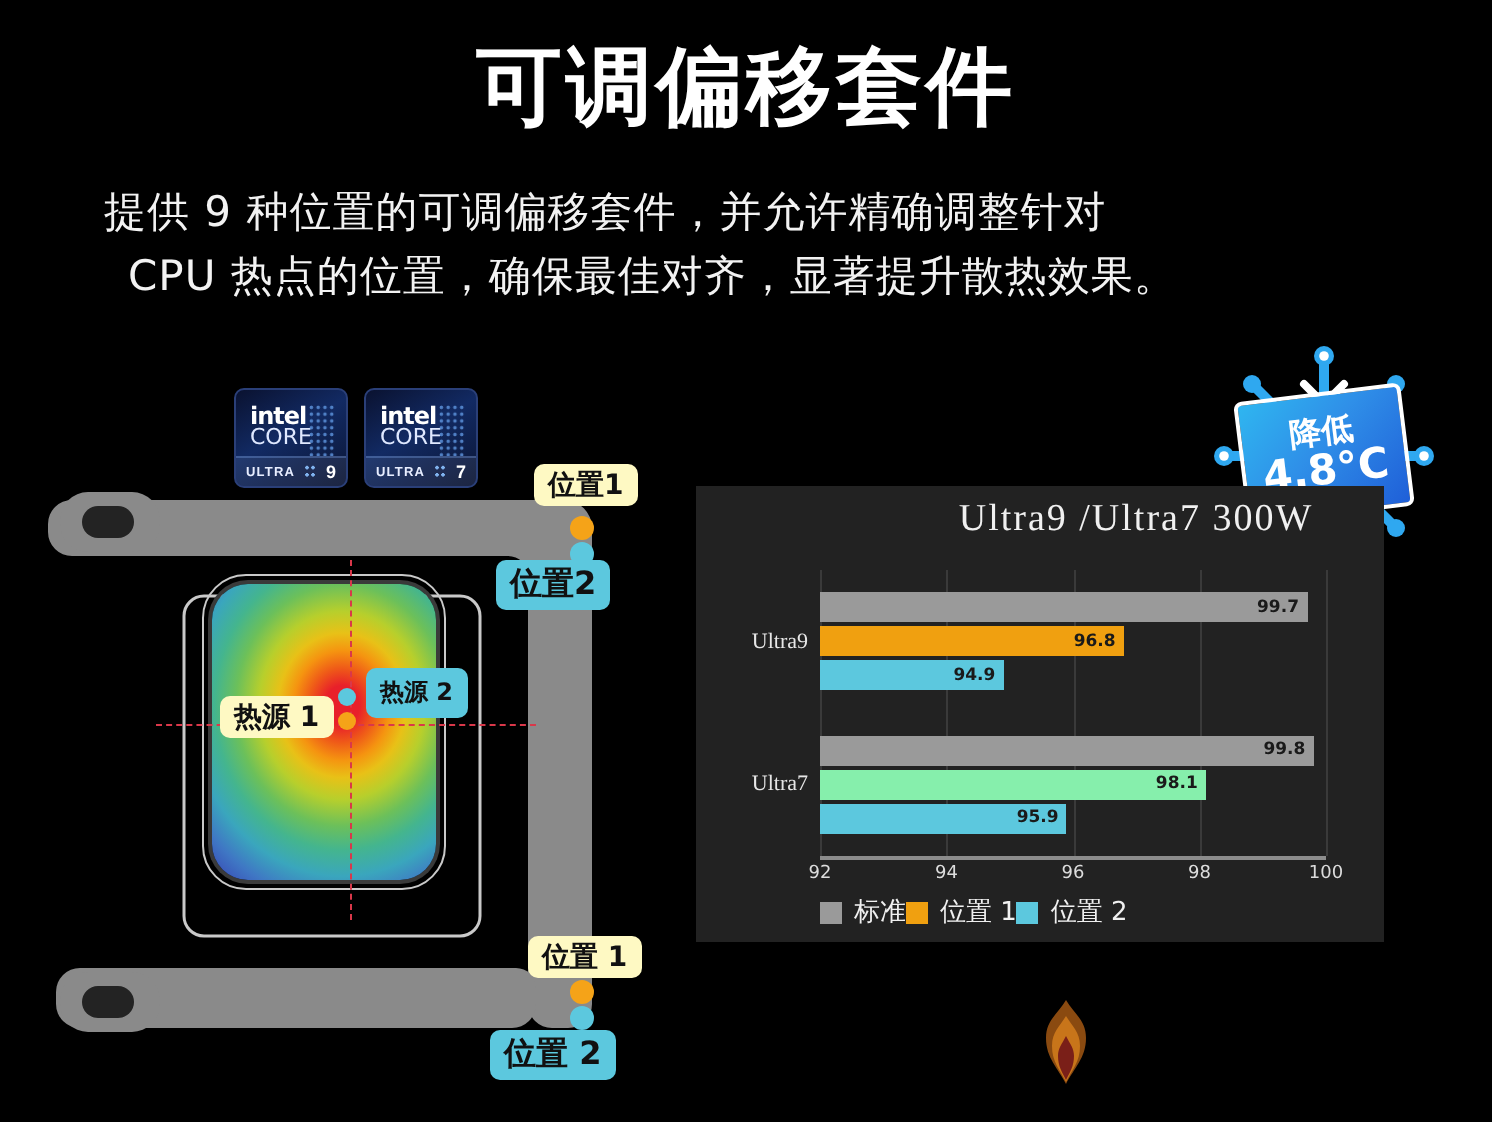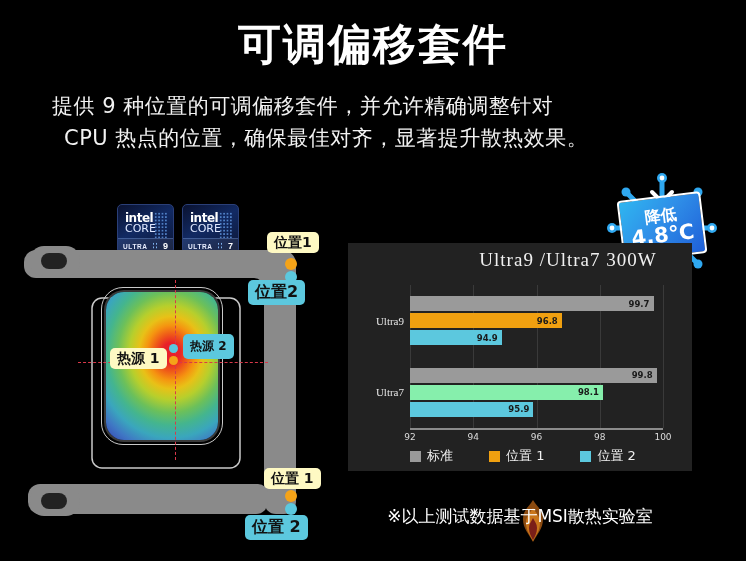--- a/index.html
+++ b/index.html
@@ -27,21 +27,21 @@
     color: #f2f2f2;
     font-size: 21px;
     line-height: 32px;
     letter-spacing: 0.5px;
     font-family: "DejaVu Sans", "Liberation Sans", sans-serif;
   }
   .subtitle .ln { display: block; white-space: nowrap; }
   .subtitle .ln2 { padding-left: 12px; }
 
   
-  .badges { position: absolute; top: 204px; left: 117px; display: flex; gap: 8px; }
+  .badges { position: absolute; top: 194px; left: 117px; display: flex; gap: 8px; }
   .badge {
     width: 57px; height: 50px; border-radius: 5px;
     background: linear-gradient(150deg, #0a1230 0%, #122a63 45%, #0b1533 100%);
     border: 1px solid #2a3f78;
     position: relative; overflow: hidden;
   }
   .badge .bintel {
     position: absolute; top: 6px; left: 7px;
     color: #fff; font-size: 12px; font-weight: bold; letter-spacing: -0.5px;
     font-family: "DejaVu Sans", sans-serif;
@@ -157,21 +157,21 @@
     position: absolute; left: 62px; top: 185px; width: 253px; height: 2px;
     background: #8c8c8c;
   }
   .xtick {
     position: absolute; top: 189px; color: #dcdcdc; font-size: 9px;
     transform: translateX(-50%);
     font-family: "DejaVu Sans", sans-serif;
   }
   .legend {
     position: absolute; left: 62px; top: 204px; width: 272px;
-    display: flex; align-items: center; gap: 36px;
+    display: flex; align-items: center; 
   }
   .leg { display: flex; align-items: center; gap: 6px; }
   .leg .sw { width: 11px; height: 11px; }
   .leg .lb { color: #f0f0f0; font-size: 13px; font-family: "DejaVu Sans", sans-serif; }
 
   
   .footer {
     position: absolute; left: 350px; top: 505px; width: 340px;
     color: #ffffff; font-size: 17px; text-align: center;
     font-family: "DejaVu Sans", "Liberation Sans", sans-serif;
@@ -349,15 +349,14 @@
           <span class="lb">位置 2</span>
         </div>
       </div>
   </div>
 
   <svg class="msi-logo" viewBox="0 0 34 46">
     <path d="M17,2 C21,9 27,12 27,21 C27,31 21,36 17,44 C13,36 7,31 7,21 C7,12 13,9 17,2 Z" fill="#8a4a10"></path>
     <path d="M17,10 C20,15 24,18 24,25 C24,33 20,37 17,43 C14,37 10,33 10,25 C10,18 14,15 17,10 Z" fill="#c8751a"></path>
     <path d="M17,20 C19,24 21,26 21,30 C21,35 19,38 17,42 C15,38 13,35 13,30 C13,26 15,24 17,20 Z" fill="#7a1f18"></path>
   </svg>
-  <div class="footer">※以上测试数据基于MSI散热实验室</div>
 
 </div>
 
 </body></html>

